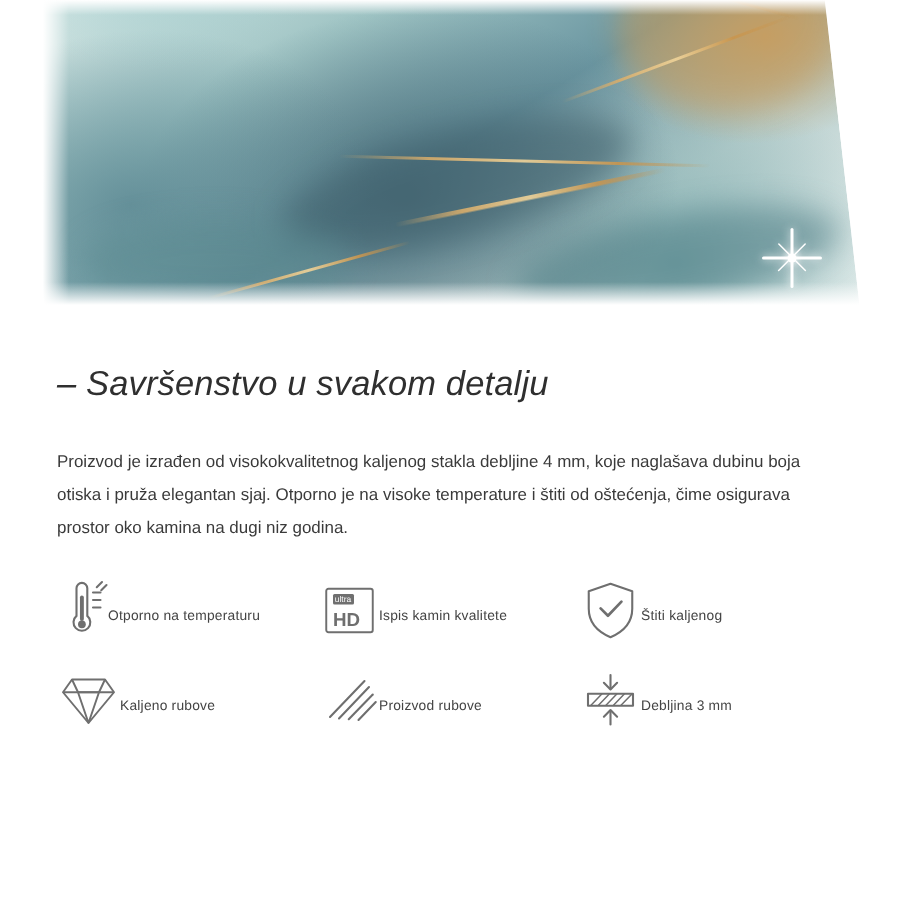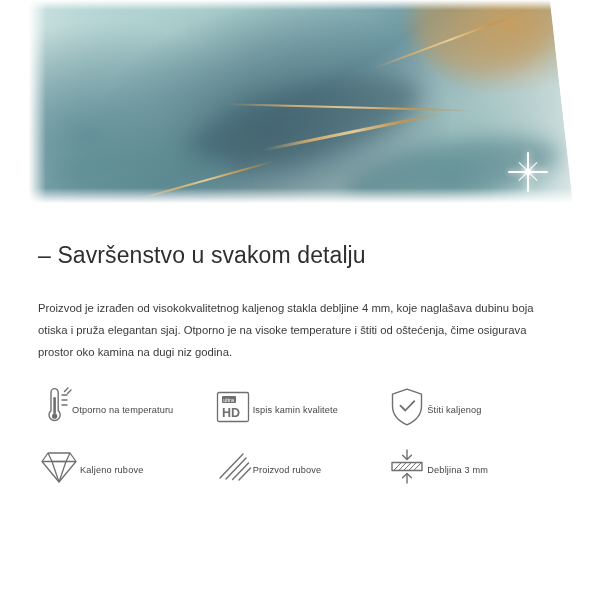--- a/index.html
+++ b/index.html
@@ -113,21 +113,21 @@
 
   
   .content { padding: 18px 38px 0 38px; }
   .headline {
     color: #2f2f2f;
     font-weight: 400;
     font-size: 23px;
     line-height: 1.34;
     letter-spacing: .1px;
   }
-  .headline .l2 { display: block; }
+  .headline .l2 { display: block; font-style: italic; }
   .body-copy {
     margin-top: 26px;
     color: #3a3a3a;
     font-size: 11.3px;
     line-height: 1.95;
     max-width: 530px;
   }
 
   
   .features {

